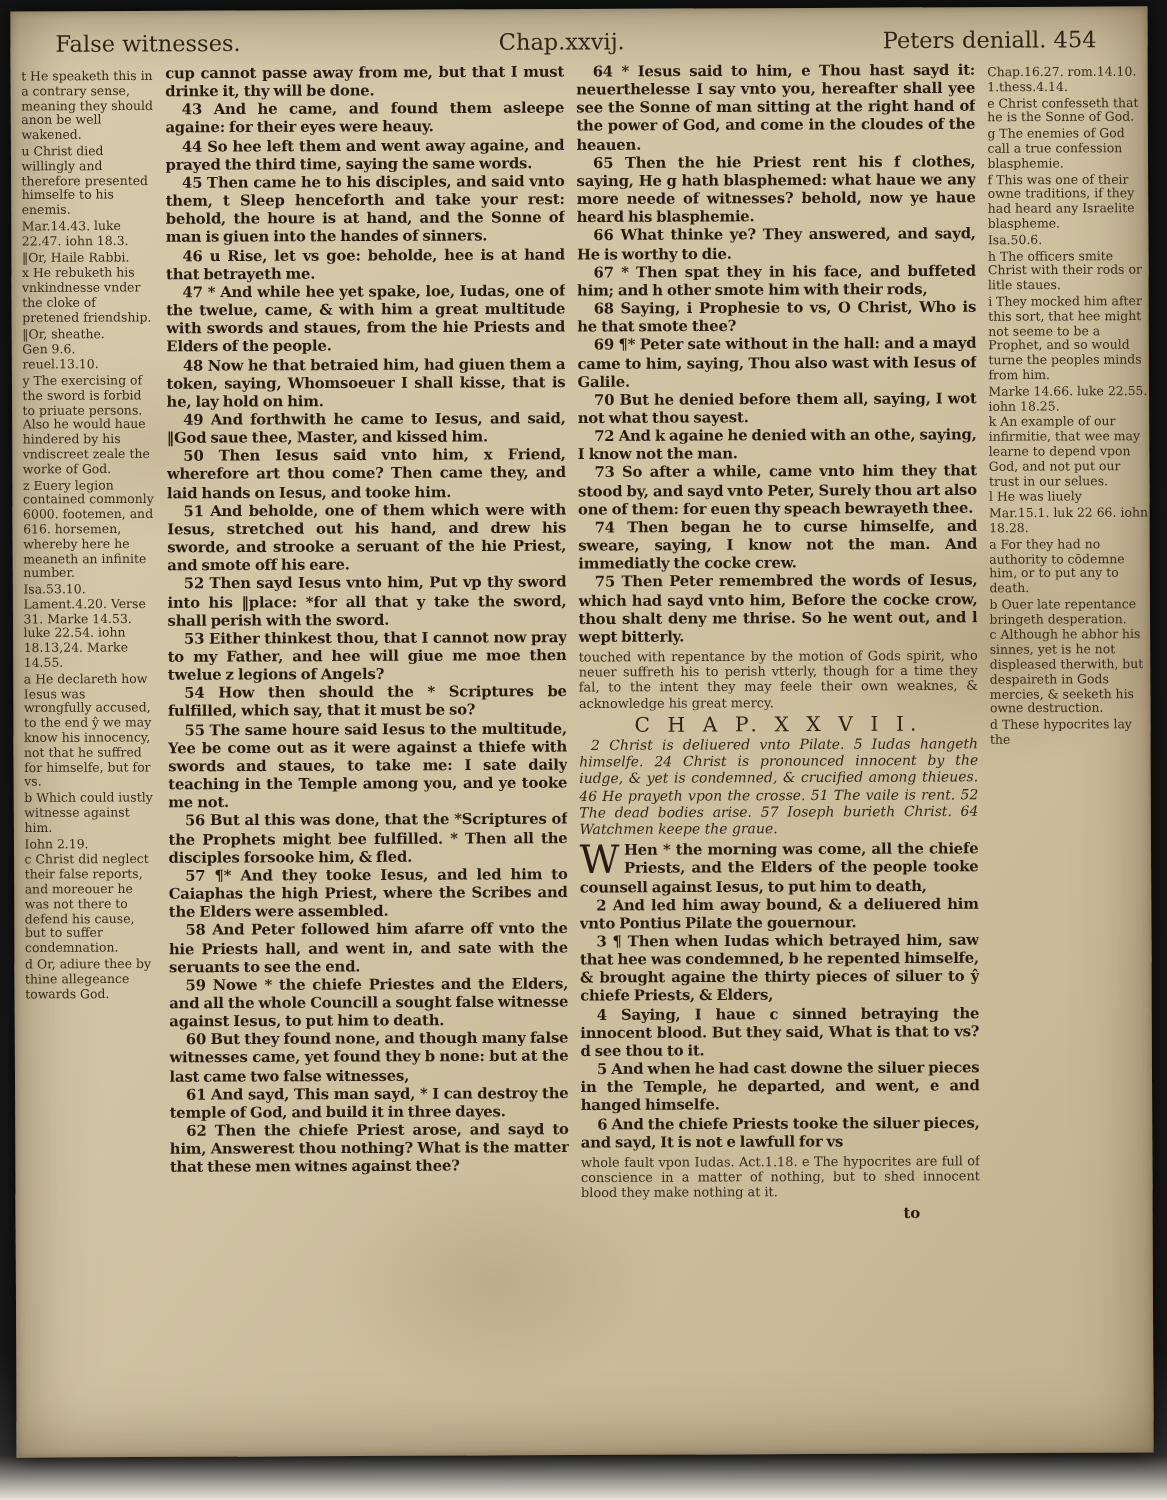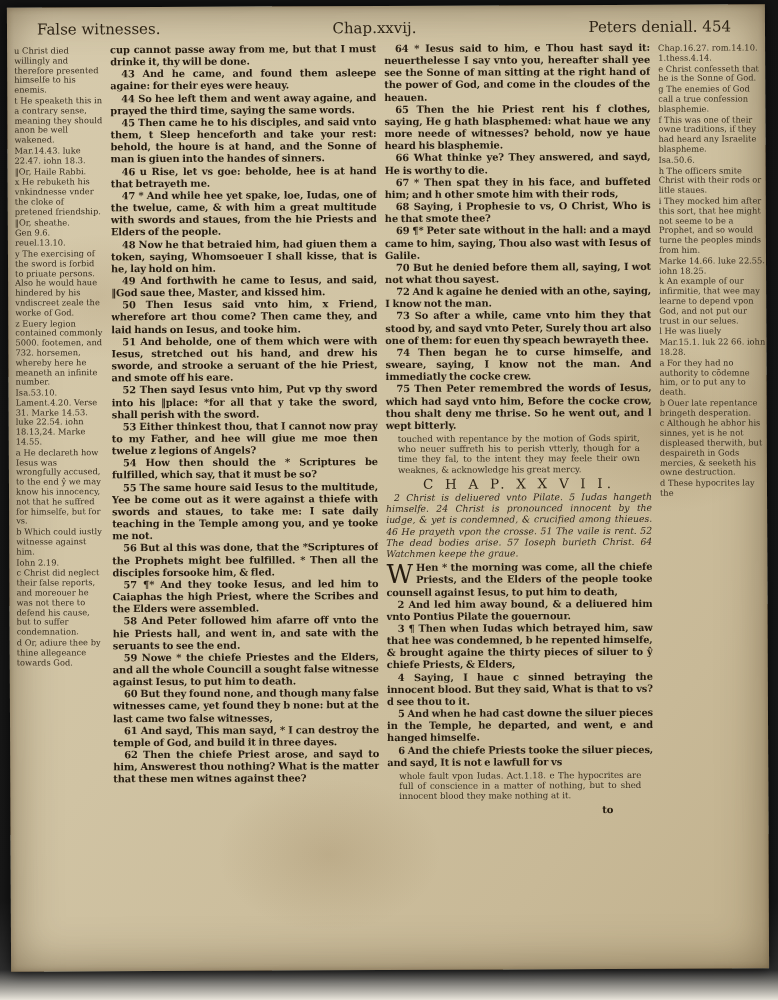--- a/index.html
+++ b/index.html
@@ -36,21 +36,21 @@
   .margin-col .it{}
   .main-col{
     font-size:9.9px;line-height:12.15px;font-weight:bold;
     letter-spacing:-0.12px;word-spacing:-0.6px;
     text-align:justify;overflow:hidden;color:#261c10;
   }
   .verse{text-indent:11px;margin:0;}
   .verse.noindent{text-indent:0;}
   .notecont{
     font-weight:normal;font-size:8.6px;line-height:10.2px;letter-spacing:0;
-    word-spacing:0;margin:2px 12px;color:#342a1c;text-indent:0;
+    word-spacing:0;margin:2px 0;color:#342a1c;text-indent:0;
   }
   .chap{
     text-align:center;font-weight:normal;font-size:13.5px;letter-spacing:4px;
     margin:3px 0 2px 0;text-indent:0;color:#2e2416;
   }
   .arg{
     font-weight:normal;font-style:italic;font-size:9.3px;line-height:11.2px;
     letter-spacing:0;word-spacing:0;margin:0 0 3px 0;text-indent:8px;color:#30261a;
   }
   .dropv{text-indent:0;}
@@ -67,29 +67,29 @@
 
 <div class="paper">
   <div class="header">
     <span>False witnesses.</span>
     <span class="c">Chap.xxvij.</span>
     <span>Peters deniall.  454</span>
   </div>
   <div class="page-grid">
 
     <div class="margin-col">
+        <div class="note">t  He speaketh this in a contrary sense, meaning they should anon be well wakened.</div>
         <div class="note">u  Christ died willingly and therefore presented himselfe to his enemis.</div>
-        <div class="note">t  He speaketh this in a contrary sense, meaning they should anon be well wakened.</div>
         <div class="note it">Mar.14.43. luke 22.47. iohn 18.3.</div>
         <div class="note it">‖Or, Haile Rabbi.</div>
         <div class="note">x  He rebuketh his vnkindnesse vnder the cloke of pretened friendship.</div>
         <div class="note it">‖Or, sheathe.</div>
         <div class="note it">Gen 9.6. reuel.13.10.</div>
         <div class="note">y  The exercising of the sword is forbid to priuate persons. Also he would haue hindered by his vndiscreet zeale the worke of God.</div>
-        <div class="note">z  Euery legion contained commonly 5000. footemen, and 732. horsemen, whereby here he meaneth an infinite number.</div>
+        <div class="note">z  Euery legion contained commonly 6000. footemen, and 616. horsemen, whereby here he meaneth an infinite number.</div>
         <div class="note it">Isa.53.10. Lament.4.20. Verse 31. Marke 14.53. luke 22.54. iohn 18.13,24. Marke 14.55.</div>
         <div class="note">a  He declareth how Iesus was wrongfully accused, to the end ŷ we may know his innocency, not that he suffred for himselfe, but for vs.</div>
         <div class="note">b  Which could iustly witnesse against him.</div>
         <div class="note it">Iohn 2.19.</div>
         <div class="note">c  Christ did neglect their false reports, and moreouer he was not there to defend his cause, but to suffer condemnation.</div>
         <div class="note">d  Or, adiure thee by thine allegeance towards God.</div>
       </div>
 
     <div class="main-col">
         <div class="verse noindent">cup cannot passe away from me, but that I must drinke it, thy will be done.</div>

